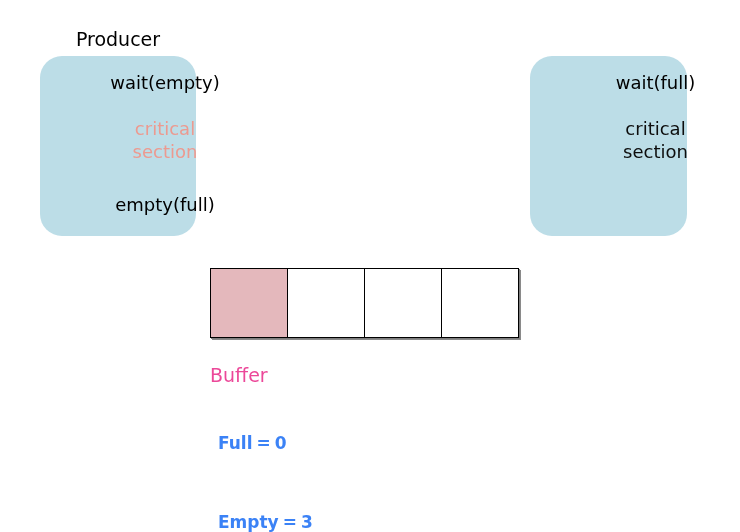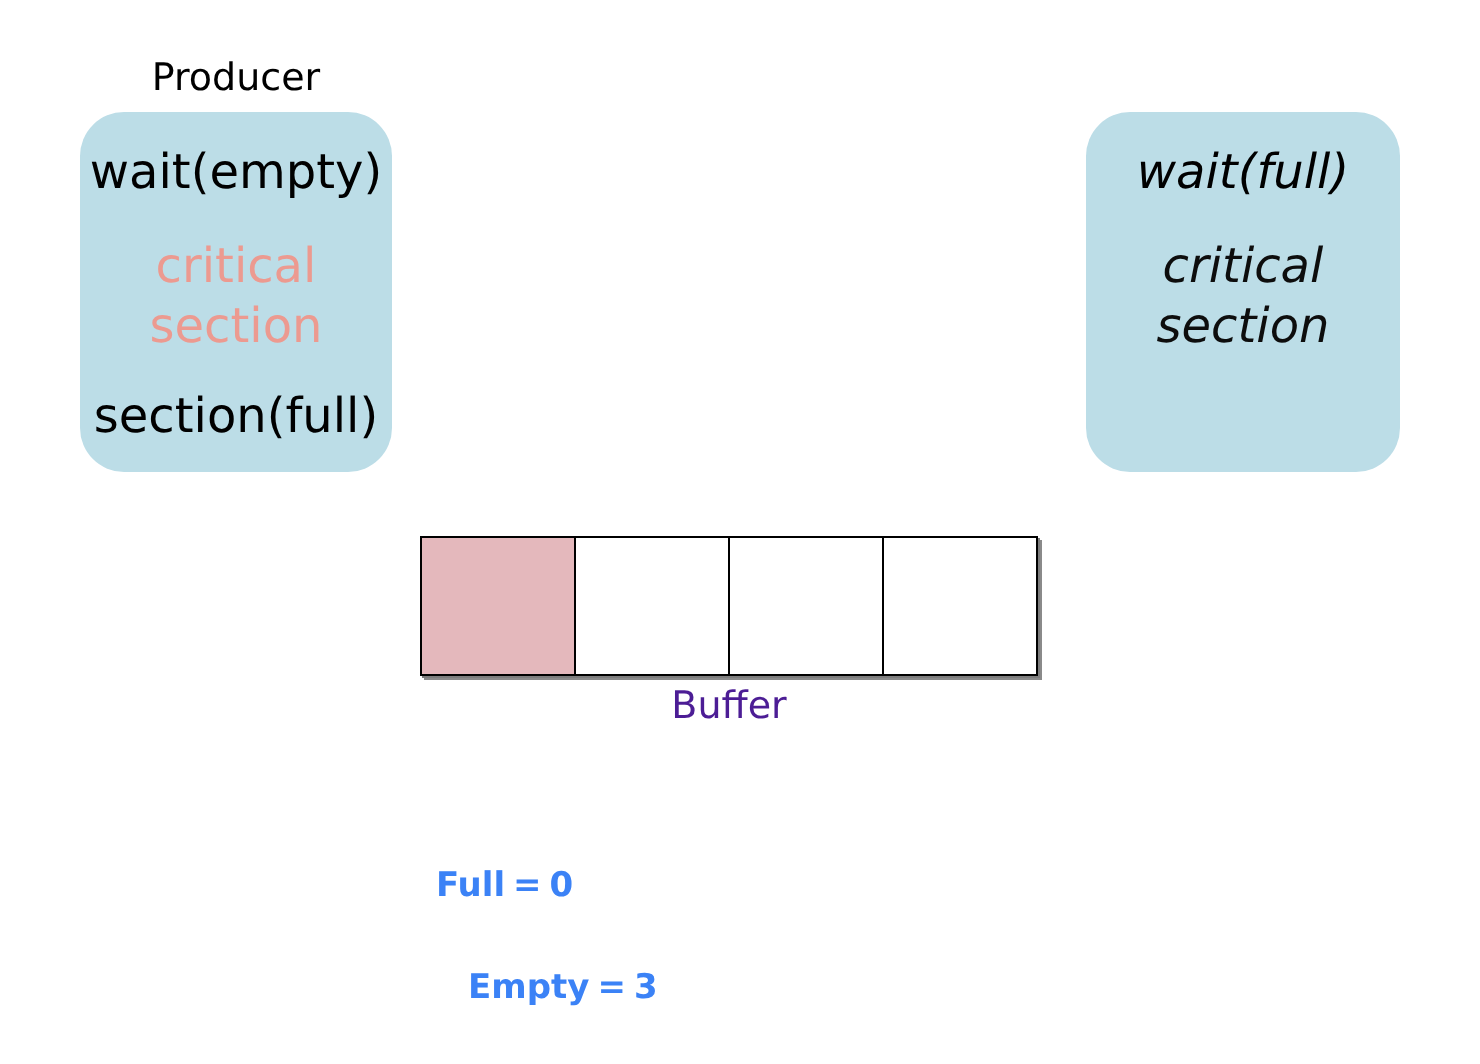--- a/index.html
+++ b/index.html
@@ -35,31 +35,32 @@
   #consumer-title { left: 543px; top: 30px; width: 157px; }
 
   
   .proc-box {
     position: absolute;
     background: #bcdde7;
     border-radius: 22px;
     box-sizing: border-box;
   }
   #producer-box { left: 40px;  top: 56px; width: 156px; height: 180px; }
-  #consumer-box { left: 543px; top: 56px; width: 157px; height: 180px; font-style: italic; }
+  #consumer-box { left: 530px; top: 56px; width: 157px; height: 180px; }
 
   .proc-line {
     position: absolute;
     left: 0;
     width: 100%;
     text-align: center;
-    font-size: 24px;
+    font-size: 18px;
     color: #000000;
     white-space: nowrap;
     line-height: 1.18;
+    padding-left: 47px;
   }
   .line-wait   { top: 16px; }
   .line-signal { top: 138px; }
   .line-crit {
     top: 62px;
     line-height: 1.25;
     white-space: normal;
   }
   .crit-pink { color: #ec9a90; }
   .crit-dark { color: #0d0d0d; }
@@ -82,56 +83,55 @@
     box-sizing: border-box;
     border-right: 1px solid #000000;
     background: #ffffff;
   }
   .buffer-cell:last-child { border-right: none; }
   .buffer-cell.filled { background: #e4b8bc; }
 
   #buffer-label {
     position: absolute;
     left: 210px;
-    top: 344px;
+    top: 366px;
     width: 309px;
-    text-align: center;
     font-size: 19px;
-    color: #4c1d95;
+    color: #ec4899;
     line-height: 1;
   }
 
   
   .counter {
     position: absolute;
     left: 218px;
     font-size: 17px;
     font-weight: bold;
     color: #3b82f6;
     white-space: nowrap;
     line-height: 1;
   }
   #counter-full  { top: 435px; }
-  #counter-empty { top: 486px; margin-left: 16px; }
+  #counter-empty { top: 514px; }
   .counter .eq { padding: 0 4px; }
 </style>
 </head>
 <body>
 
 <div class="stage">
 
   <div class="proc-title" id="producer-title">Producer</div>
 
   <div class="proc-box" id="producer-box">
     <div class="proc-line line-wait">wait(empty)</div>
     <div class="proc-line line-crit crit-pink">
       <span>critical</span><br>
       <span>section</span>
     </div>
-    <div class="proc-line line-signal">section(full)</div>
+    <div class="proc-line line-signal">empty(full)</div>
   </div>
 
 
   <div class="proc-box" id="consumer-box">
     <div class="proc-line line-wait">wait(full)</div>
     <div class="proc-line line-crit crit-dark">
       <span>critical</span><br>
       <span>section</span>
     </div>
   </div>

